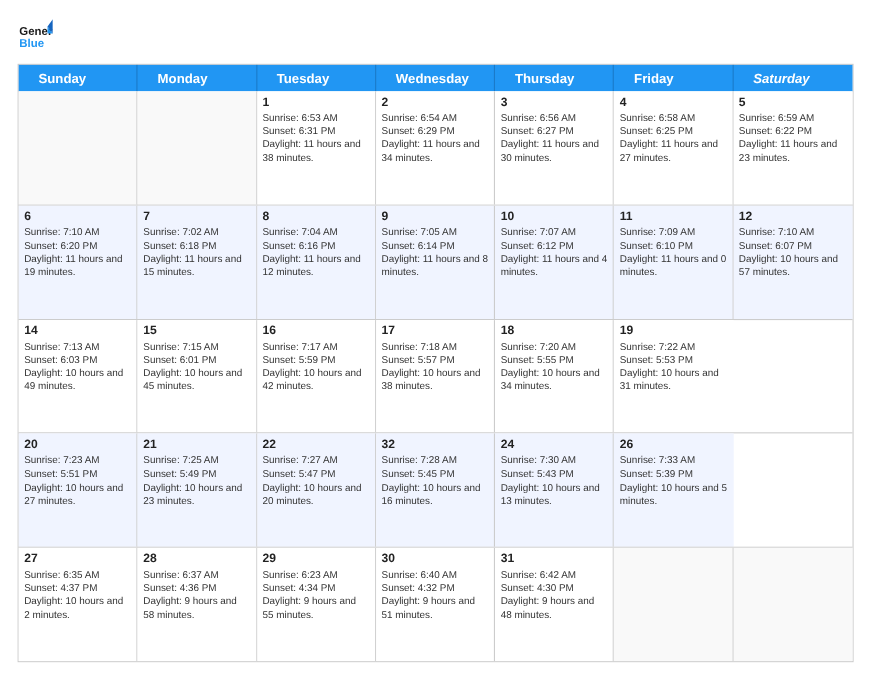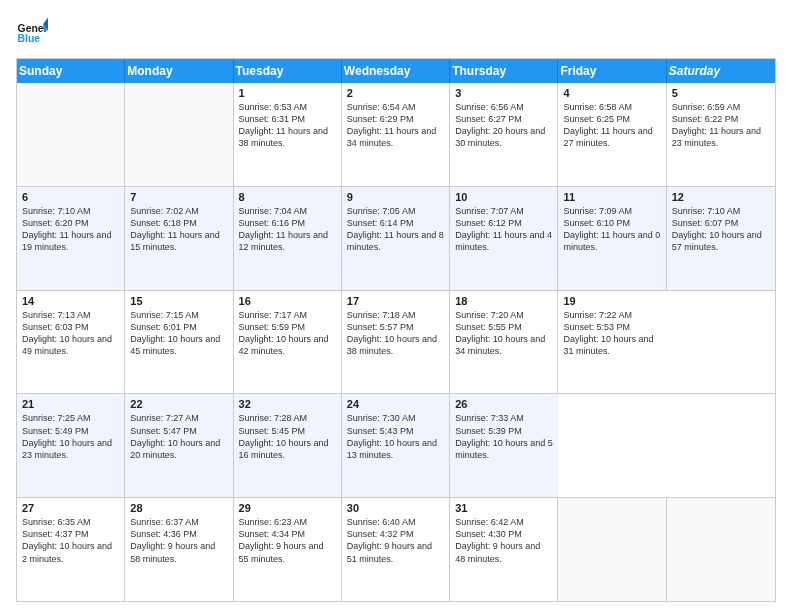--- a/index.html
+++ b/index.html
@@ -52,21 +52,21 @@
     }
     .cal-header {
       display: grid;
       grid-template-columns: repeat(7, 1fr);
       background: #2196F3;
     }
     .cal-header-cell {
       color: #fff;
       font-size: 12px;
       font-weight: bold;
-      padding: 5px 2px;
+      padding: 5px 18px;
       border-right: 1px solid #1a7ac9;
       text-align: left;
     }
     .cal-header-cell:last-child { border-right: none; font-style: italic; }
     .cal-body {
       flex: 1;
       display: flex;
       flex-direction: column;
     }
     .cal-row {
@@ -142,21 +142,21 @@
           <div class="cal-cell">
             <div class="day-num">2</div>
             <div class="cell-line">Sunrise: 6:54 AM</div>
             <div class="cell-line">Sunset: 6:29 PM</div>
             <div class="cell-line">Daylight: 11 hours and 34 minutes.</div>
           </div>
           <div class="cal-cell">
             <div class="day-num">3</div>
             <div class="cell-line">Sunrise: 6:56 AM</div>
             <div class="cell-line">Sunset: 6:27 PM</div>
-            <div class="cell-line">Daylight: 20 hours and 30 minutes.</div>
+            <div class="cell-line">Daylight: 11 hours and 30 minutes.</div>
           </div>
           <div class="cal-cell">
             <div class="day-num">4</div>
             <div class="cell-line">Sunrise: 6:58 AM</div>
             <div class="cell-line">Sunset: 6:25 PM</div>
             <div class="cell-line">Daylight: 11 hours and 27 minutes.</div>
           </div>
           <div class="cal-cell">
             <div class="day-num">5</div>
             <div class="cell-line">Sunrise: 6:59 AM</div>
@@ -240,20 +240,26 @@
             <div class="cell-line">Daylight: 10 hours and 34 minutes.</div>
           </div>
           <div class="cal-cell">
             <div class="day-num">19</div>
             <div class="cell-line">Sunrise: 7:22 AM</div>
             <div class="cell-line">Sunset: 5:53 PM</div>
             <div class="cell-line">Daylight: 10 hours and 31 minutes.</div>
           </div>
         </div>
         <div class="cal-row">
+          <div class="cal-cell alt">
+            <div class="day-num">20</div>
+            <div class="cell-line">Sunrise: 7:23 AM</div>
+            <div class="cell-line">Sunset: 5:51 PM</div>
+            <div class="cell-line">Daylight: 10 hours and 27 minutes.</div>
+          </div>
           <div class="cal-cell alt">
             <div class="day-num">21</div>
             <div class="cell-line">Sunrise: 7:25 AM</div>
             <div class="cell-line">Sunset: 5:49 PM</div>
             <div class="cell-line">Daylight: 10 hours and 23 minutes.</div>
           </div>
           <div class="cal-cell alt">
             <div class="day-num">22</div>
             <div class="cell-line">Sunrise: 7:27 AM</div>
             <div class="cell-line">Sunset: 5:47 PM</div>

